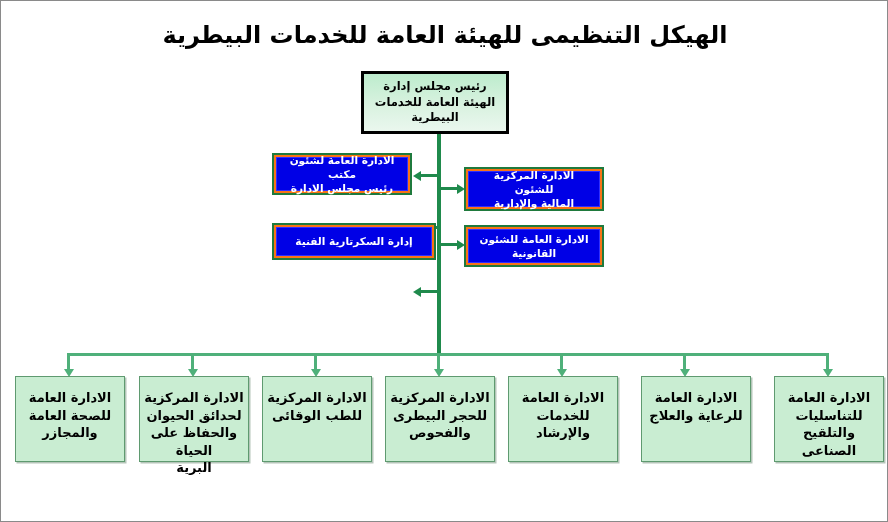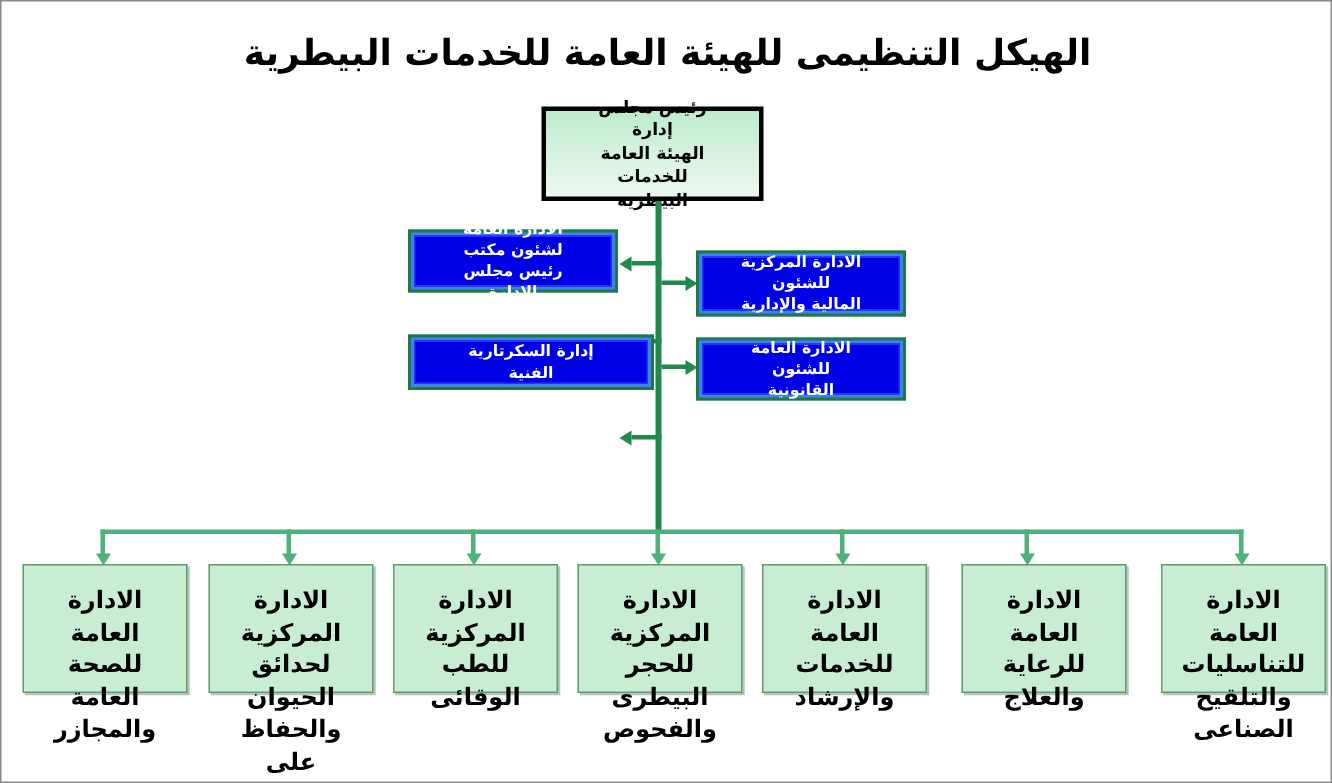--- a/index.html
+++ b/index.html
@@ -41,37 +41,37 @@
     display: flex;
     align-items: center;
     justify-content: center;
     text-align: center;
     direction: rtl;
     line-height: 1.35;
   }
   .node .label {
     display: block;
     width: 100%;
-    padding: 0 20px;
+    padding: 0 4px;
     white-space: pre-line;
   }
 
   
   .node.root {
     border: 3px solid #000000;
     background: linear-gradient(180deg, #bdeccd 0%, #d9f2e0 55%, #eaf7ee 100%);
     color: #000000;
     font-size: 11.5px;
     font-weight: bold;
   }
 
   
   .node.staff {
     border: 2px solid #1f7a3d;
-    background: #3b82f6;
+    background: #f97316;
     padding: 2px;
   }
   .node.staff .inner {
     width: 100%;
     height: 100%;
     box-sizing: border-box;
     background: #0000e6;
     border: 1px solid #2e2eff;
     display: flex;
     align-items: center;
@@ -79,21 +79,21 @@
     color: #ffffff;
     font-size: 10.5px;
     font-weight: bold;
   }
 
   
   .node.dept {
     border: 1px solid #5f9a70;
     background: #c9edd2;
     color: #000000;
-    font-size: 16px;
+    font-size: 13px;
     font-weight: bold;
     box-shadow: 1.5px 1.5px 0 rgba(120,150,128,0.55);
     align-items: flex-start;
     padding-top: 12px;
   }
 
   
   .conn {
     position: absolute;
     background: #1f8a4c;

